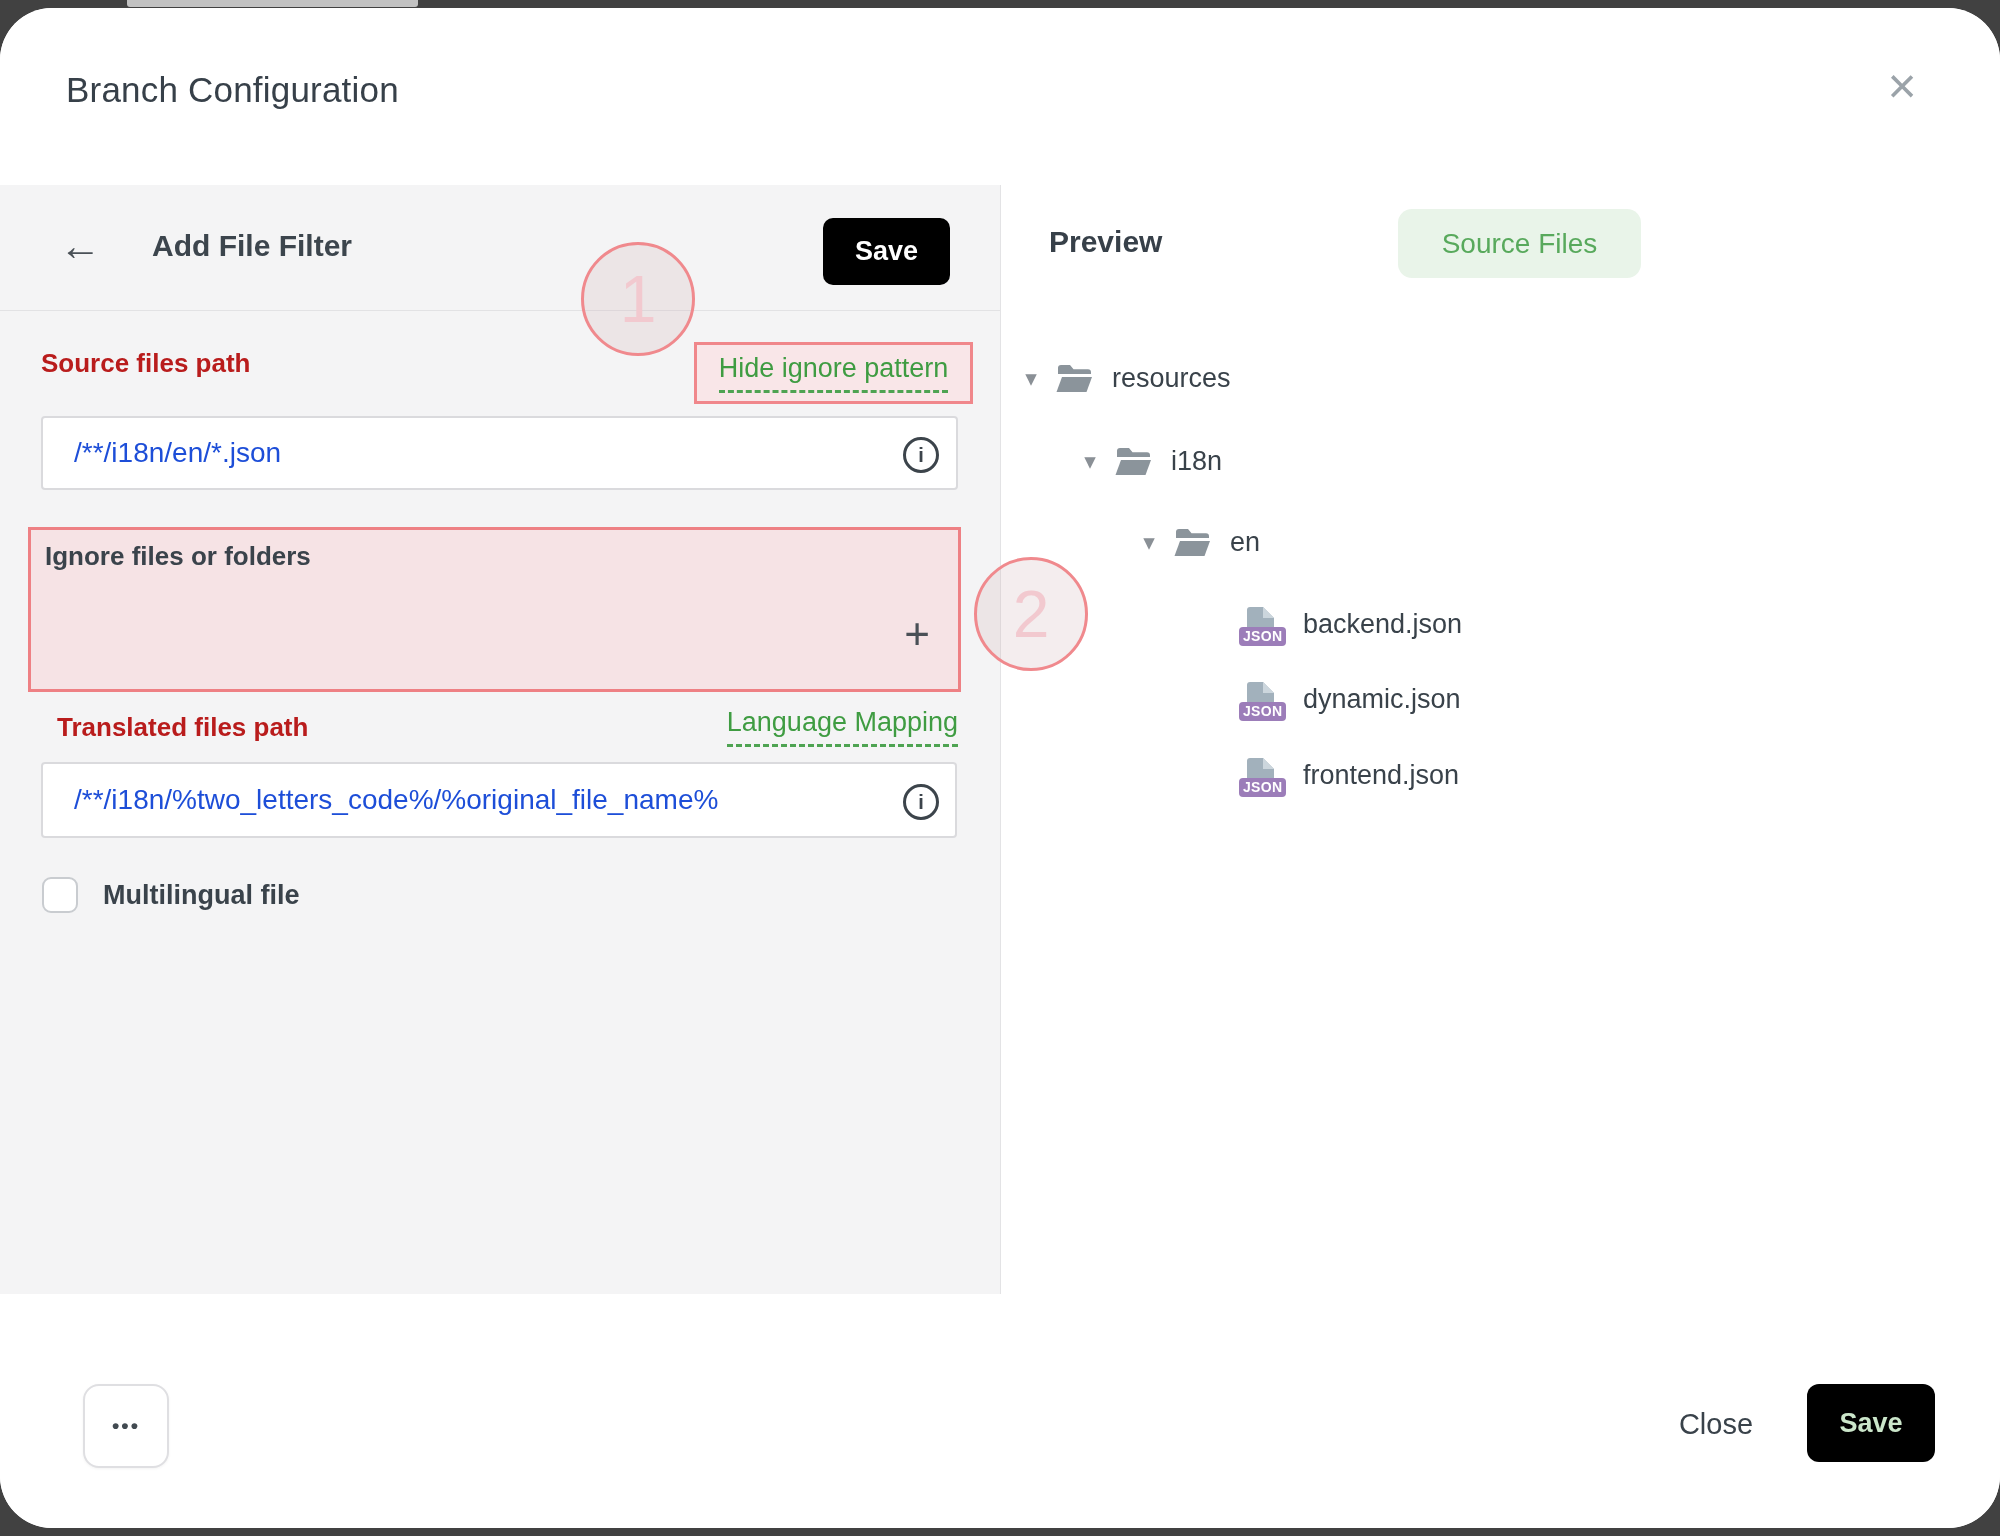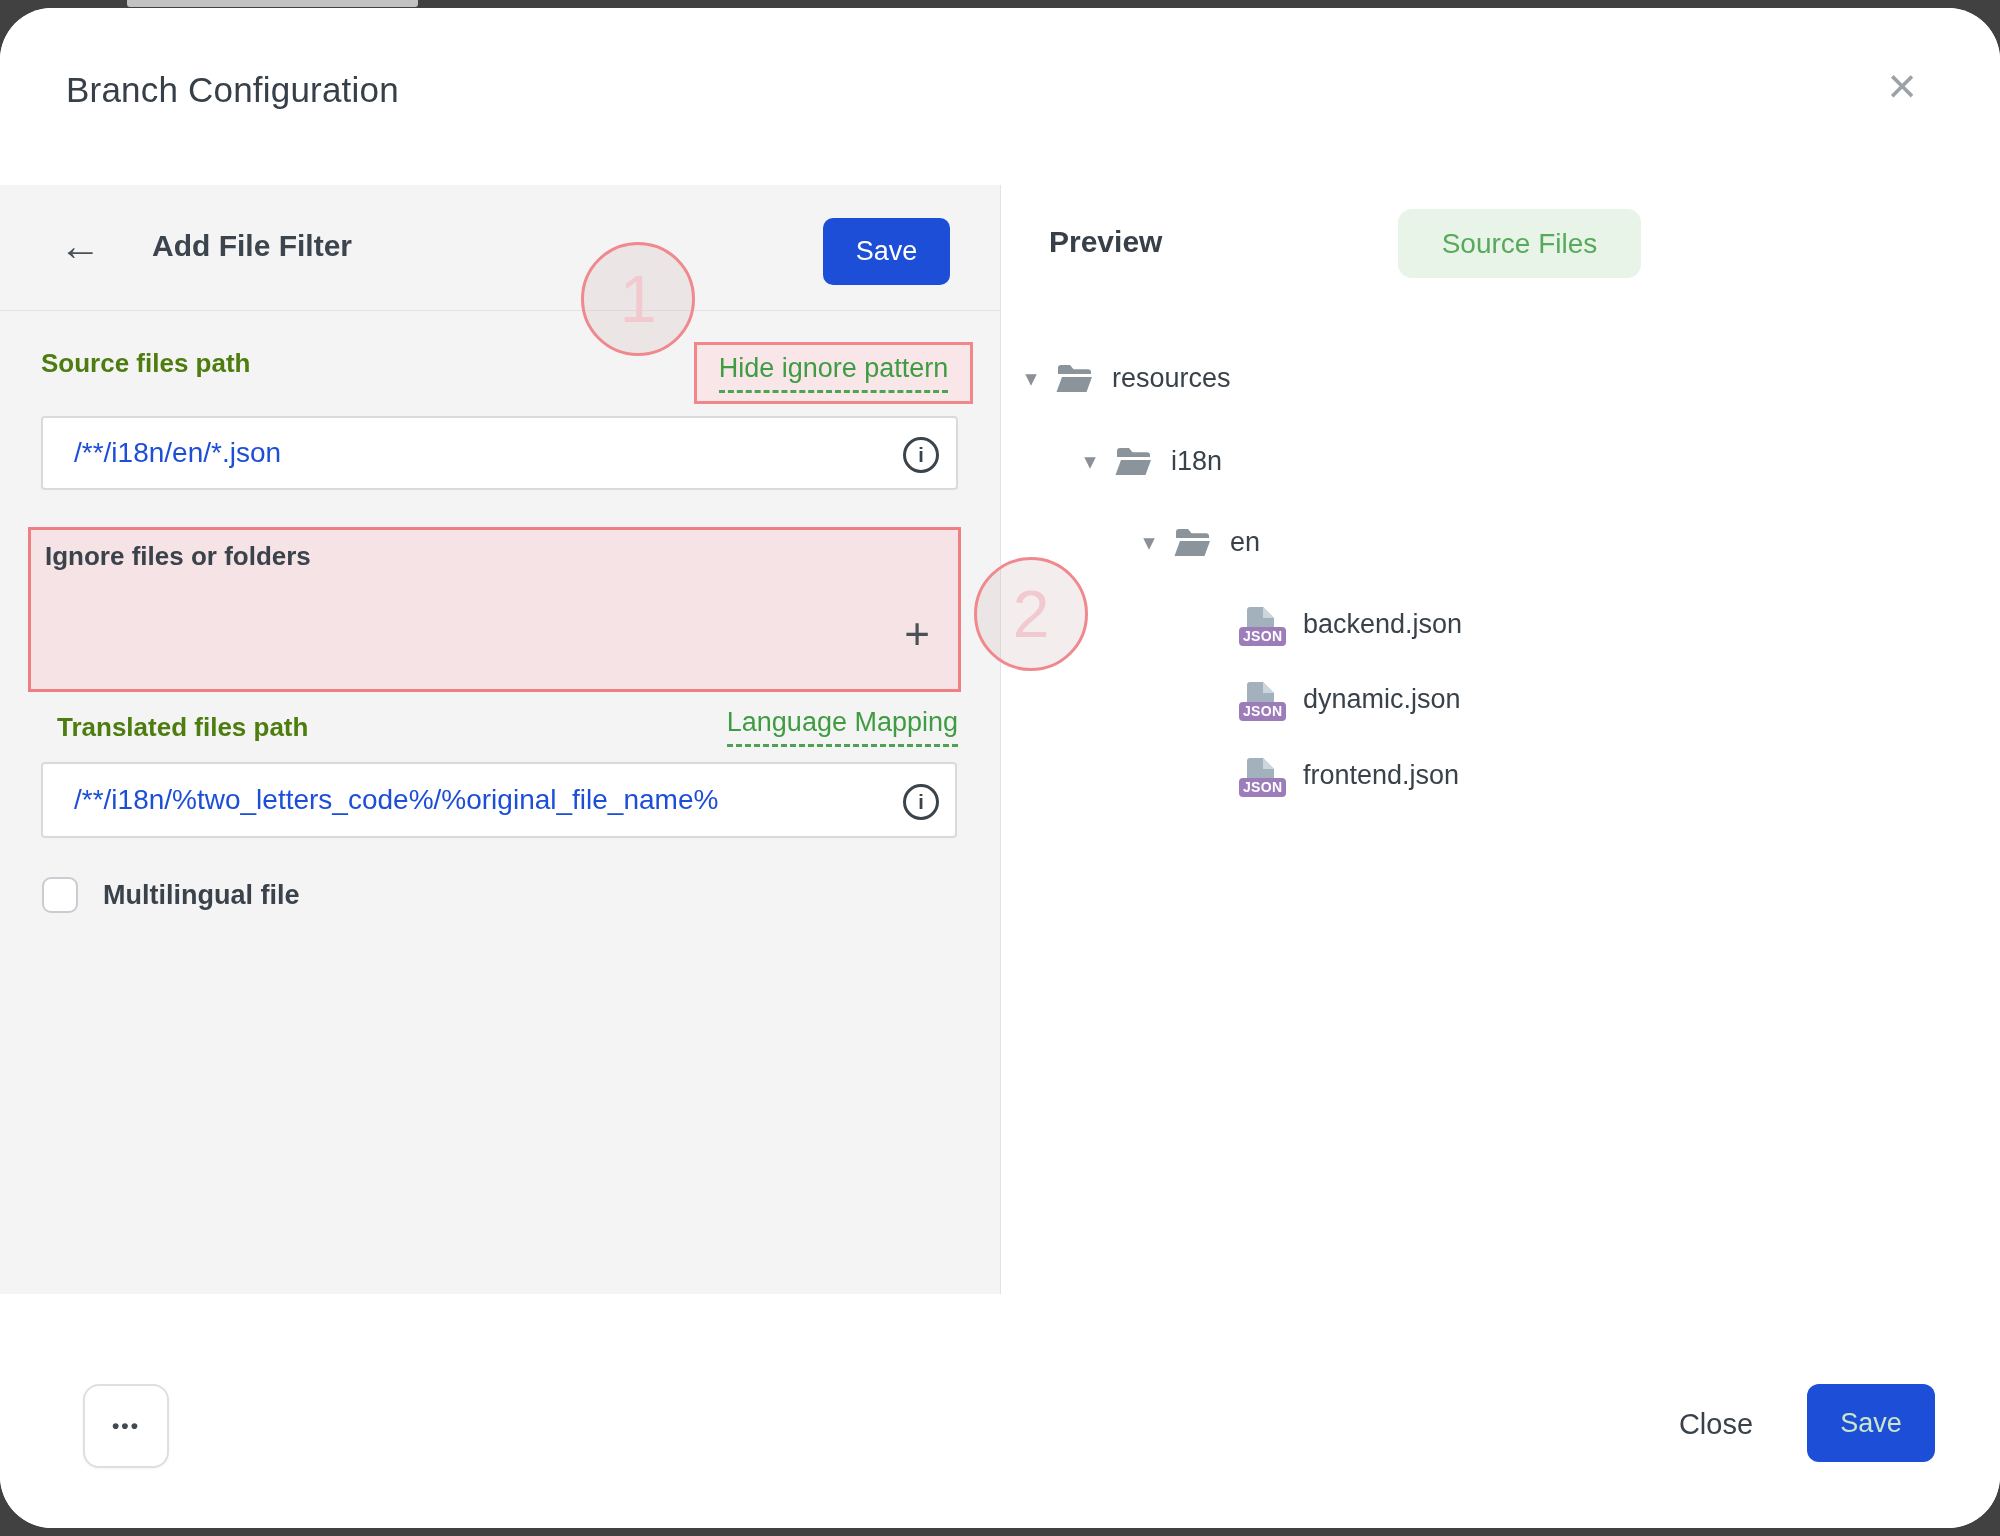--- a/index.html
+++ b/index.html
@@ -20,25 +20,25 @@
     font-size:50px;color:#9ba3a9;cursor:pointer;line-height:1;}
   
   .content{position:absolute;left:0;right:0;top:177px;height:1109px;}
   .left-panel{position:absolute;left:0;top:0;bottom:0;width:1000px;background:#f4f4f5;border-right:1px solid #e3e3e5;}
   .right-panel{position:absolute;left:1001px;right:0;top:0;bottom:0;background:#fff;}
   
   .filter-header{position:absolute;left:0;right:0;top:0;height:125px;border-bottom:1px solid #e2e2e4;}
   .back-arrow{position:absolute;left:56px;top:34px;width:48px;height:54px;display:flex;align-items:center;justify-content:center;
     font-size:42px;color:#4a5157;cursor:pointer;}
   .filter-title{position:absolute;left:152px;top:44px;font-size:30px;font-weight:700;color:#3c454d;}
-  .btn-green{background:#1d4ed8;color:#fff;border:none;border-radius:10px;font-weight:400;cursor:pointer;
+  .btn-green{background:#000000;color:#fff;border:none;border-radius:10px;font-weight:700;cursor:pointer;
     display:flex;align-items:center;justify-content:center;font-family:inherit;}
   .save-top{position:absolute;left:823px;top:33px;width:127px;height:67px;font-size:27px;}
   
-  .field-label{position:absolute;font-size:26px;font-weight:700;color:#4d7c0f;}
+  .field-label{position:absolute;font-size:26px;font-weight:700;color:#b91c1c;}
   .link-green{color:#3f9c42;font-size:27px;cursor:pointer;}
   .dashed{border-bottom:3px dashed #4ea352;padding-bottom:6px;}
   .hide-box{position:absolute;left:694px;top:157px;width:279px;height:62px;background:#f9e6e8;border:3px solid #f0878b;
     box-sizing:border-box;display:flex;align-items:center;justify-content:center;}
   
   .text-input{position:absolute;box-sizing:border-box;background:#fff;border:2px solid #dadadd;border-radius:4px;
     font-family:inherit;font-size:28px;color:#1d4ed8;padding:0 70px 0 31px;outline:none;}
   .input-source{left:41px;top:231px;width:917px;height:74px;}
   .input-trans{left:41px;top:577px;width:916px;height:76px;}
   .info-badge{position:absolute;width:30px;height:30px;border:3px solid #3c444b;border-radius:50%;

